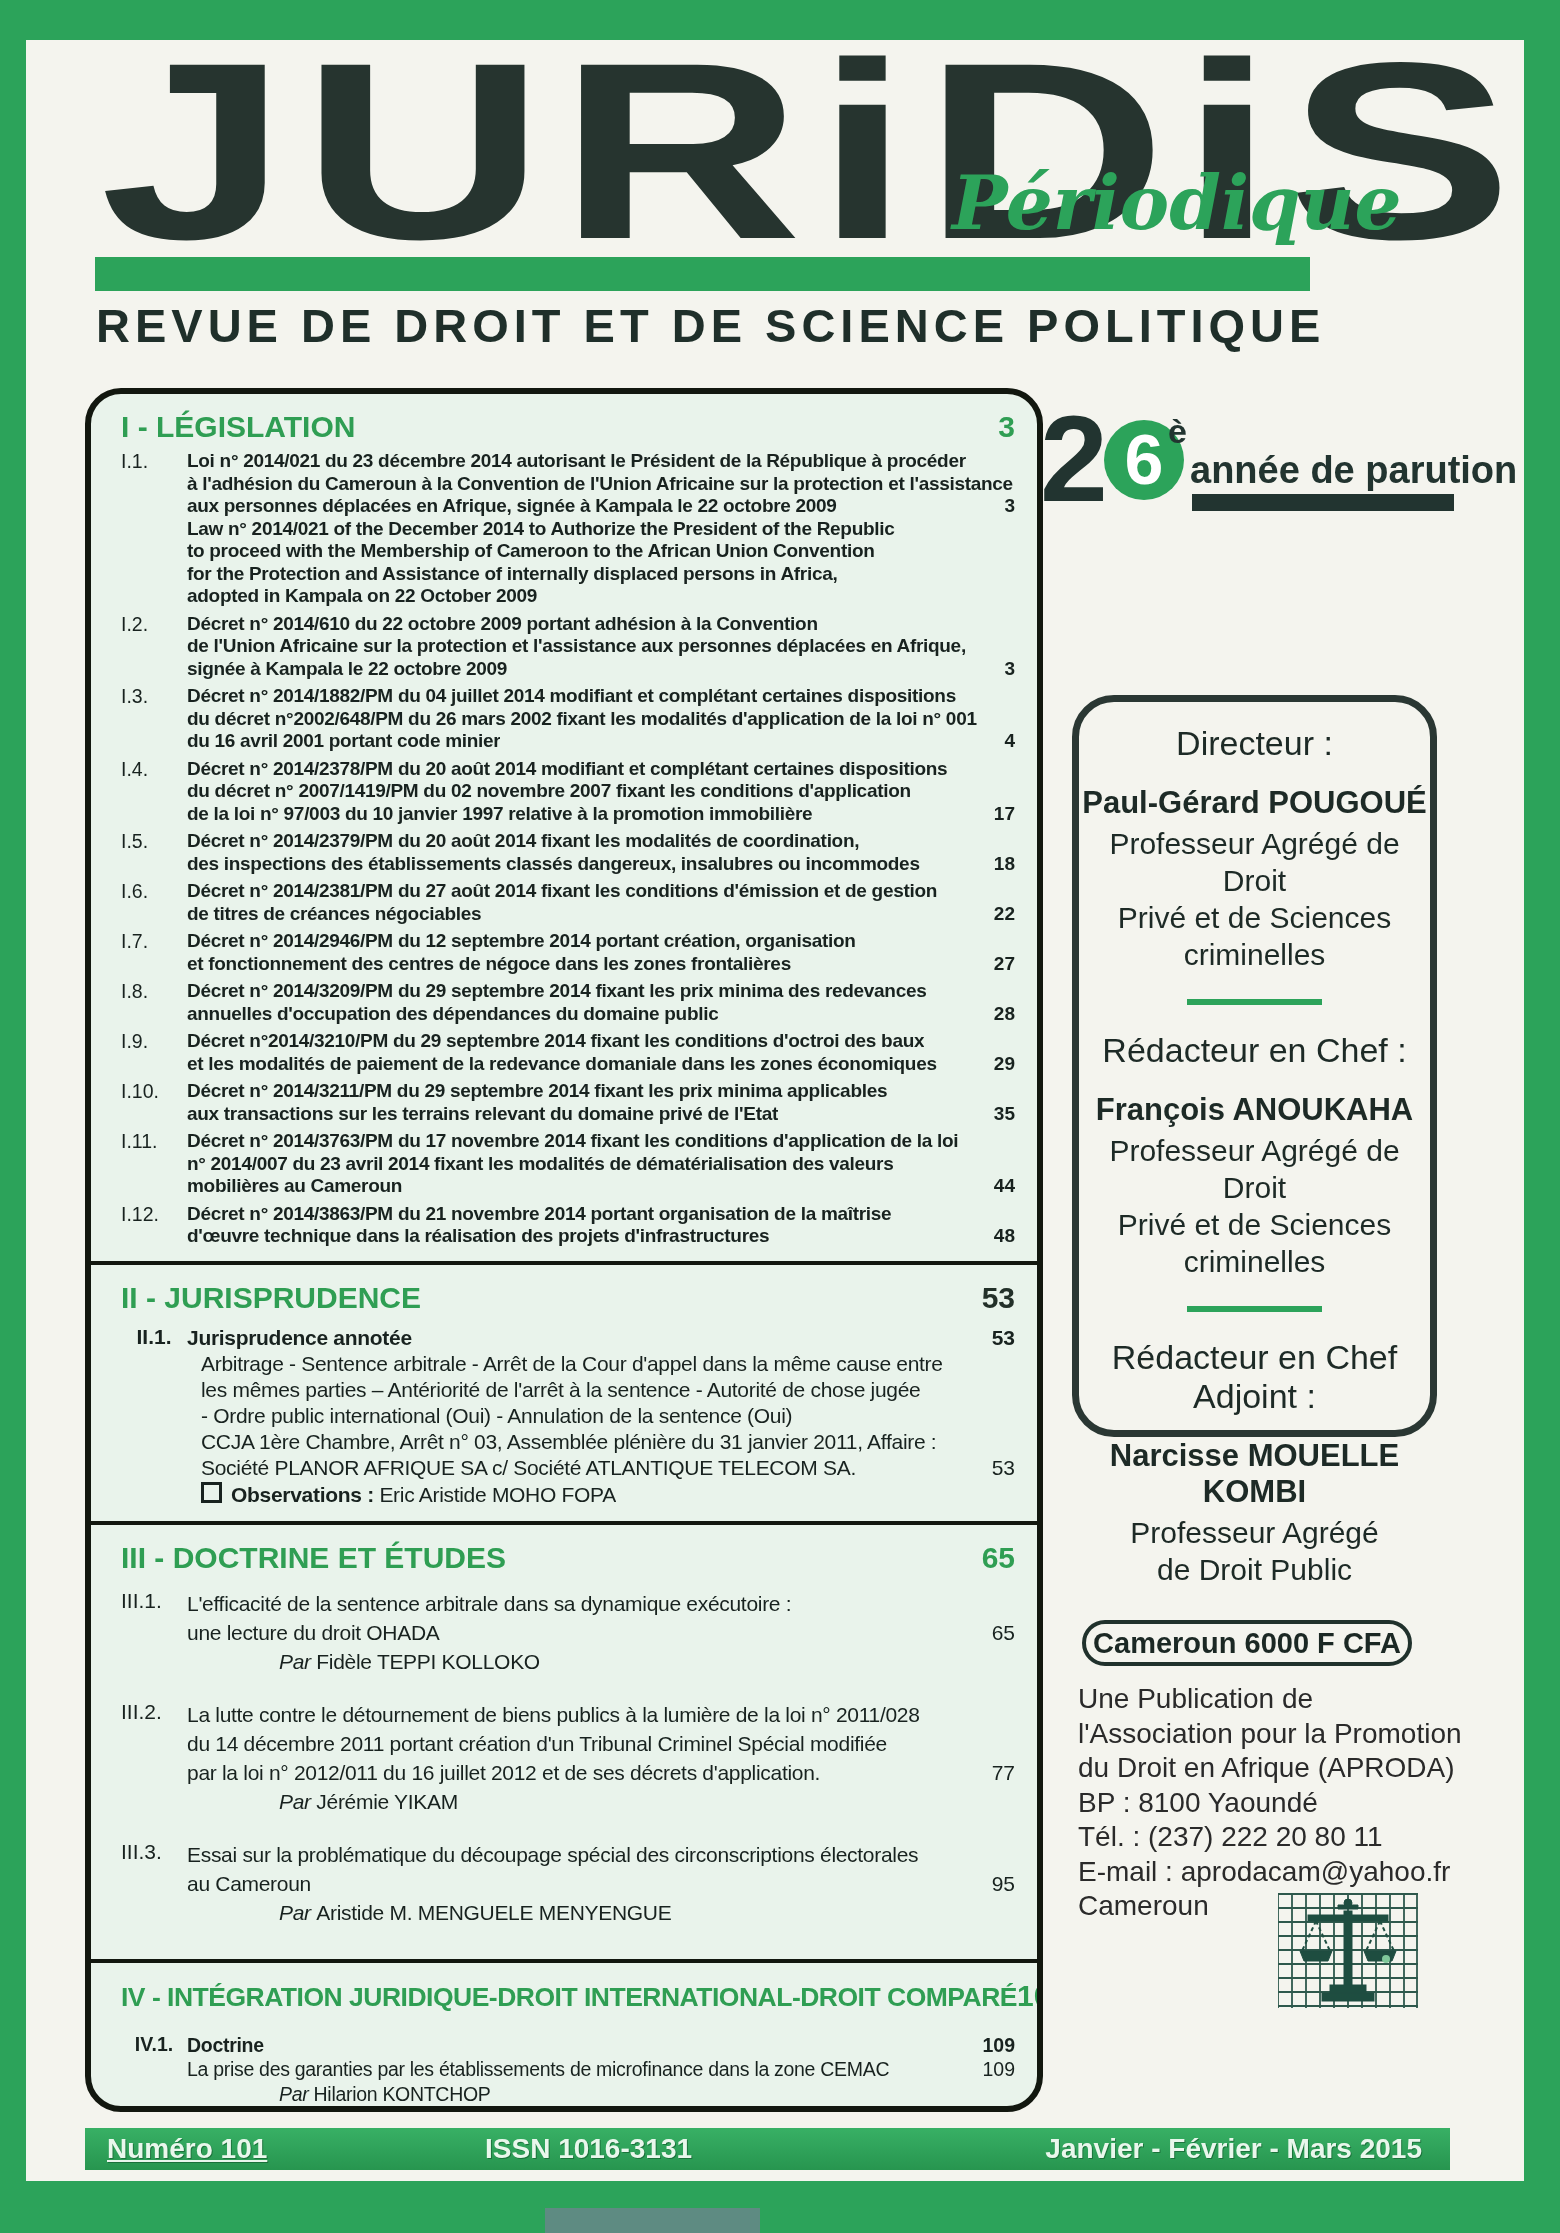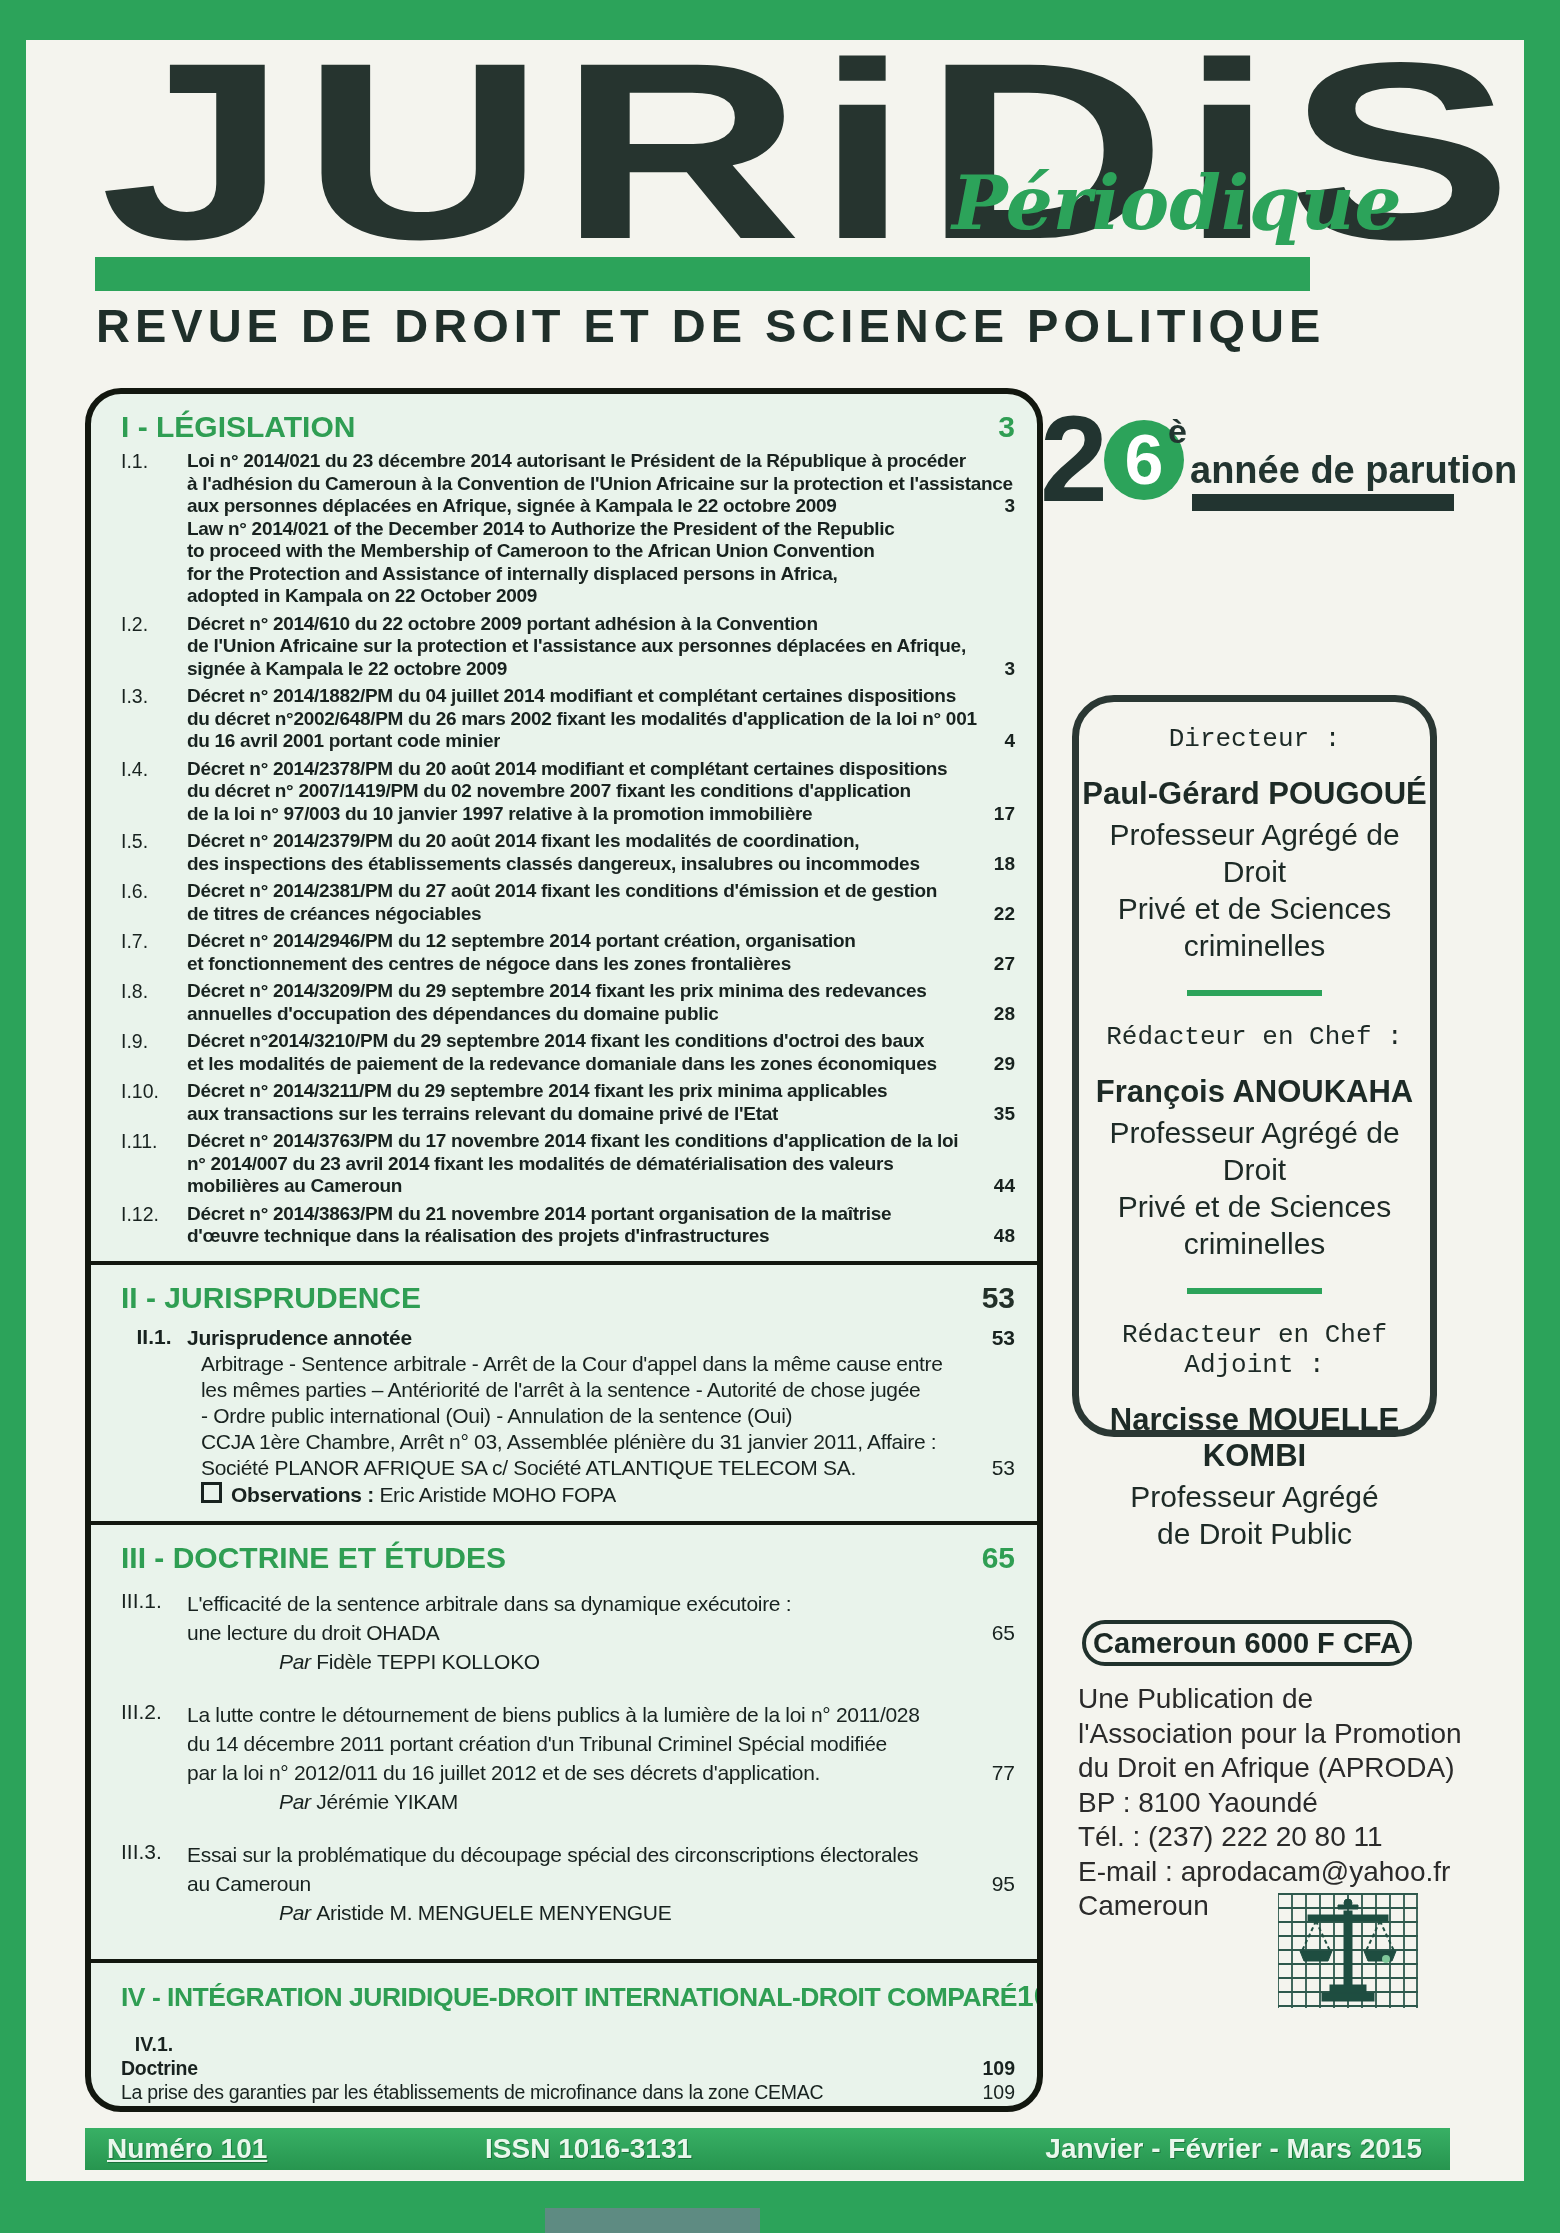--- a/index.html
+++ b/index.html
@@ -60,26 +60,26 @@
   .sec-I  .toc-num{font-size:19.5px;}
   .sec-II .toc-line{font-size:21px;line-height:26px;}
   .sec-II .toc-num{font-size:21px;}
   .sec-II .toc-item{margin-top:10px;}
   .sec-II .toc-line:not(.b){padding-left:14px;}
   .sec-III .toc-line{font-size:21px;line-height:29px;}
   .sec-III .toc-num{font-size:21px;}
   .sec-III .toc-item{margin:14px 0 24px 0;}
   .sec-IV .toc-line{font-size:19.5px;line-height:24.5px;}
   .sec-IV .toc-num{font-size:19.5px;}
-  .sec-IV .toc-item{margin:20px 0 8px 0;flex-direction:column;}
+  .sec-IV .toc-item{margin:20px 0 8px 0;}
 
   
   .staff-box{position:absolute;left:1072px;top:695px;width:365px;height:742px;box-sizing:border-box;
     border:7px solid #2a3733;border-radius:42px;text-align:center;padding-top:22px;color:#1d2a26;}
-  .staff-role{font-family:Liberation Mono, monospace;font-size:26px;margin-bottom:22px;}
+  .staff-role{font-family:Liberation Sans, sans-serif;font-size:34px;margin-bottom:22px;}
   .staff-name{font-weight:bold;font-size:31px;margin-bottom:4px;}
   .staff-desc{font-size:30px;line-height:37px;}
   .staff-div{width:135px;height:6px;background:#2ca35a;margin:26px auto;}
 
   
   .price-pill{position:absolute;left:1082px;top:1620px;width:330px;height:46px;box-sizing:border-box;
     border:4px solid #20312c;border-radius:26px;display:flex;align-items:center;justify-content:center;
     font-weight:bold;font-size:29px;color:#1b2824;background:#f4f4ee;}
   .publisher{position:absolute;left:1078px;top:1682px;width:400px;font-size:28px;line-height:34.5px;color:#2a2a2a;}
   .logo{position:absolute;left:1278px;top:1893px;width:140px;height:115px;}

